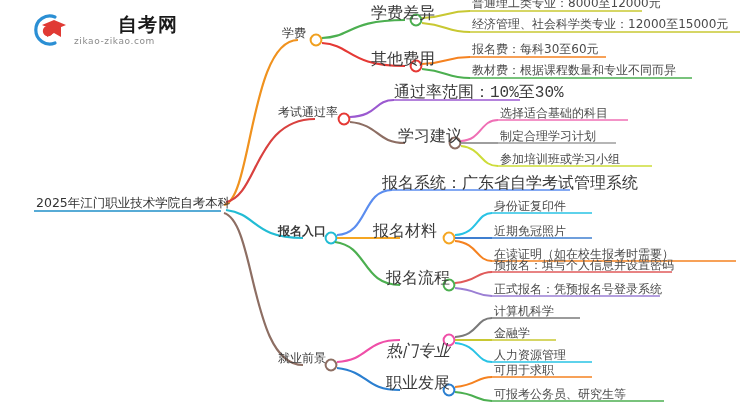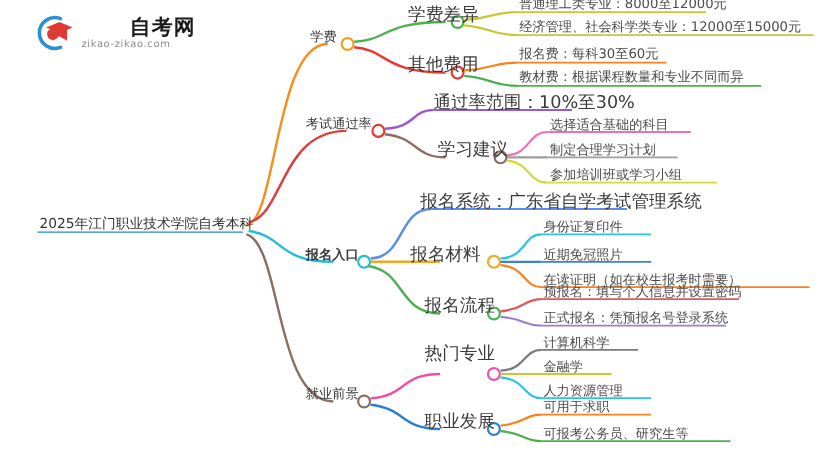--- a/index.html
+++ b/index.html
@@ -153,38 +153,38 @@
 
   <div class="node-label lvl1" style="left:282px;top:26px;">学费</div>
   <div class="node-label lvl2" style="left:371px;top:6px;">学费差异</div>
   <div class="node-label leaf" style="left:472px;top:-4px;">普通理工类专业：8000至12000元</div>
   <div class="node-label leaf" style="left:472px;top:17px;">经济管理、社会科学类专业：12000至15000元</div>
   <div class="node-label lvl2" style="left:371px;top:52px;">其他费用</div>
   <div class="node-label leaf" style="left:472px;top:42px;">报名费：每科30至60元</div>
   <div class="node-label leaf" style="left:472px;top:63px;">教材费：根据课程数量和专业不同而异</div>
 
   <div class="node-label lvl1" style="left:278px;top:105px;">考试通过率</div>
-  <div class="node-label lvl2" style="left:394px;top:86px;">通过率范围：10%至30%</div>
+  <div class="node-label lvl2" style="left:394px;top:86px;font-family:Liberation Mono, monospace;">通过率范围：10%至30%</div>
   <div class="node-label lvl2" style="left:398px;top:129px;">学习建议</div>
   <div class="node-label leaf" style="left:500px;top:106px;">选择适合基础的科目</div>
   <div class="node-label leaf" style="left:500px;top:152px;">参加培训班或学习小组</div>
   <div class="node-label leaf" style="left:500px;top:129px;">制定合理学习计划</div>
 
   <div class="node-label lvl1" style="left:278px;top:224px;font-weight:bold;">报名入口</div>
   <div class="node-label lvl2" style="left:382px;top:176px;">报名系统：广东省自学考试管理系统</div>
   <div class="node-label lvl2" style="left:373px;top:224px;">报名材料</div>
   <div class="node-label leaf" style="left:494px;top:199px;">身份证复印件</div>
   <div class="node-label leaf" style="left:494px;top:224px;">近期免冠照片</div>
   <div class="node-label leaf" style="left:494px;top:247px;">在读证明（如在校生报考时需要）</div>
   <div class="node-label lvl2" style="left:386px;top:271px;">报名流程</div>
   <div class="node-label leaf" style="left:494px;top:258px;">预报名：填写个人信息并设置密码</div>
   <div class="node-label leaf" style="left:494px;top:282px;">正式报名：凭预报名号登录系统</div>
 
   <div class="node-label lvl1" style="left:278px;top:351px;">就业前景</div>
-  <div class="node-label lvl2" style="left:386px;top:314px;">热门专业</div>
+  <div class="node-label lvl2" style="left:386px;top:344px;font-style:italic;">热门专业</div>
   <div class="node-label leaf" style="left:494px;top:304px;">计算机科学</div>
   <div class="node-label leaf" style="left:494px;top:326px;">金融学</div>
   <div class="node-label leaf" style="left:494px;top:348px;">人力资源管理</div>
   <div class="node-label lvl2" style="left:386px;top:376px;">职业发展</div>
   <div class="node-label leaf" style="left:494px;top:363px;">可用于求职</div>
   <div class="node-label leaf" style="left:494px;top:387px;">可报考公务员、研究生等</div>
 
 </div>
 
 </body></html>

